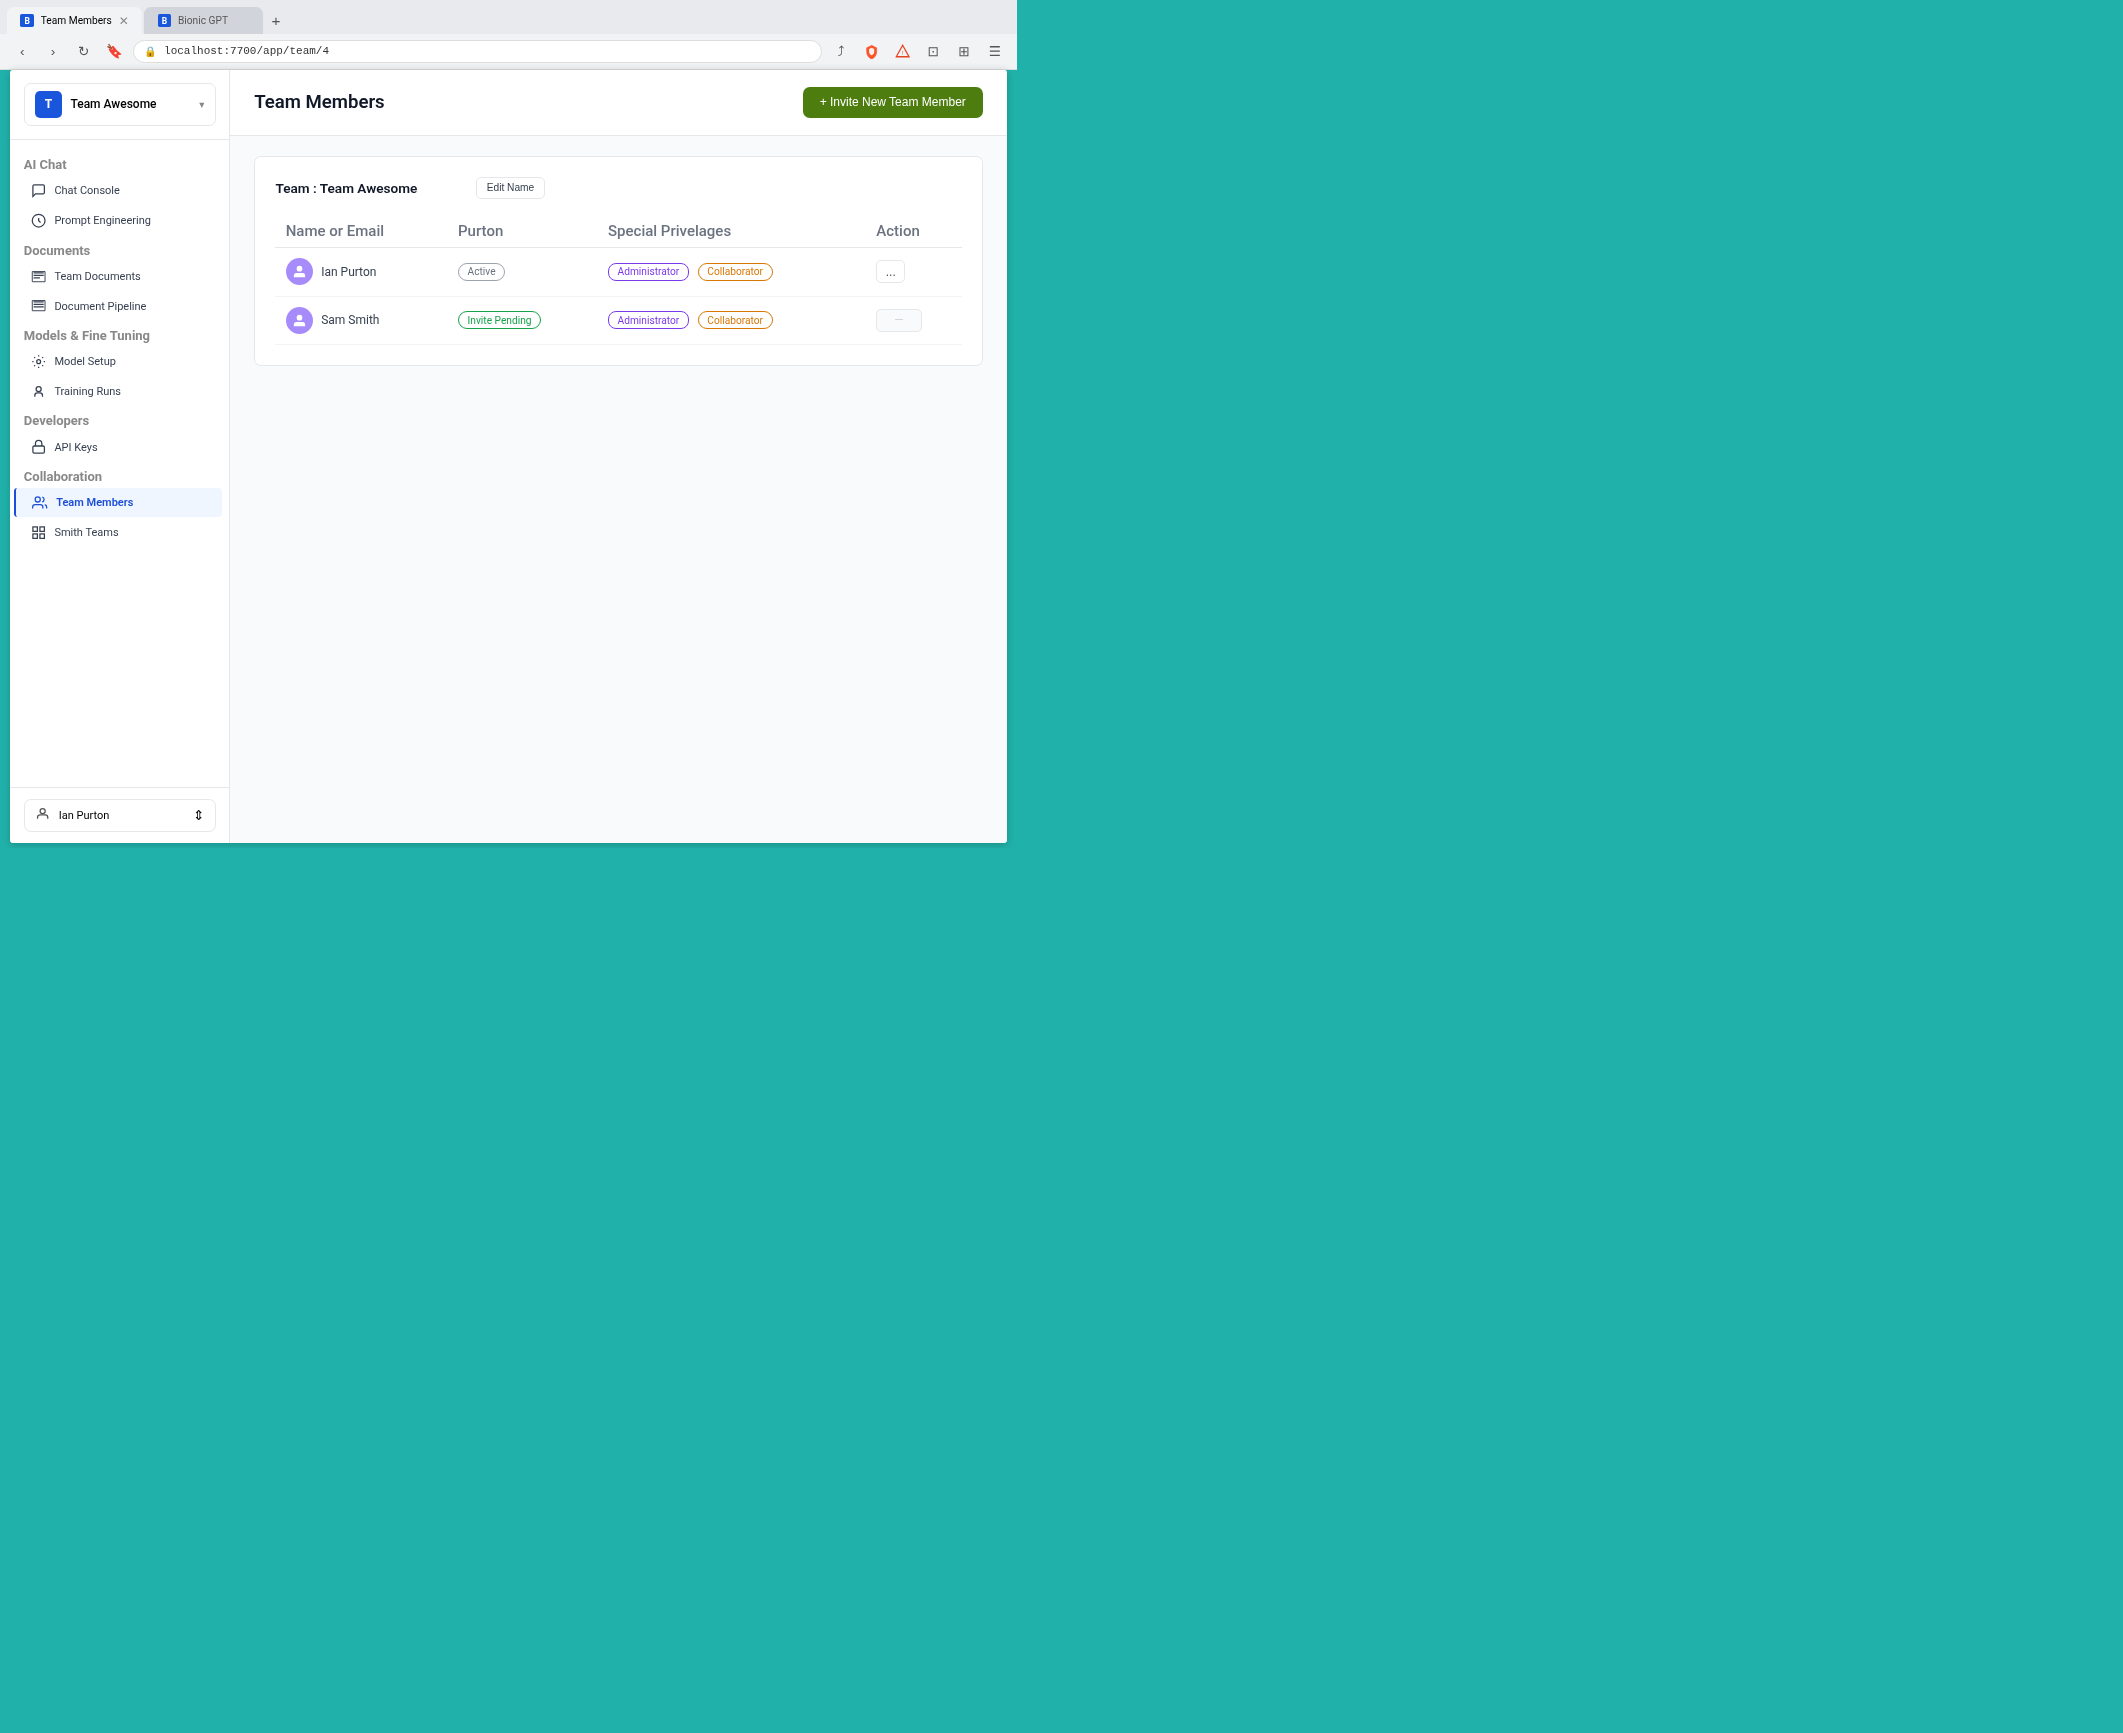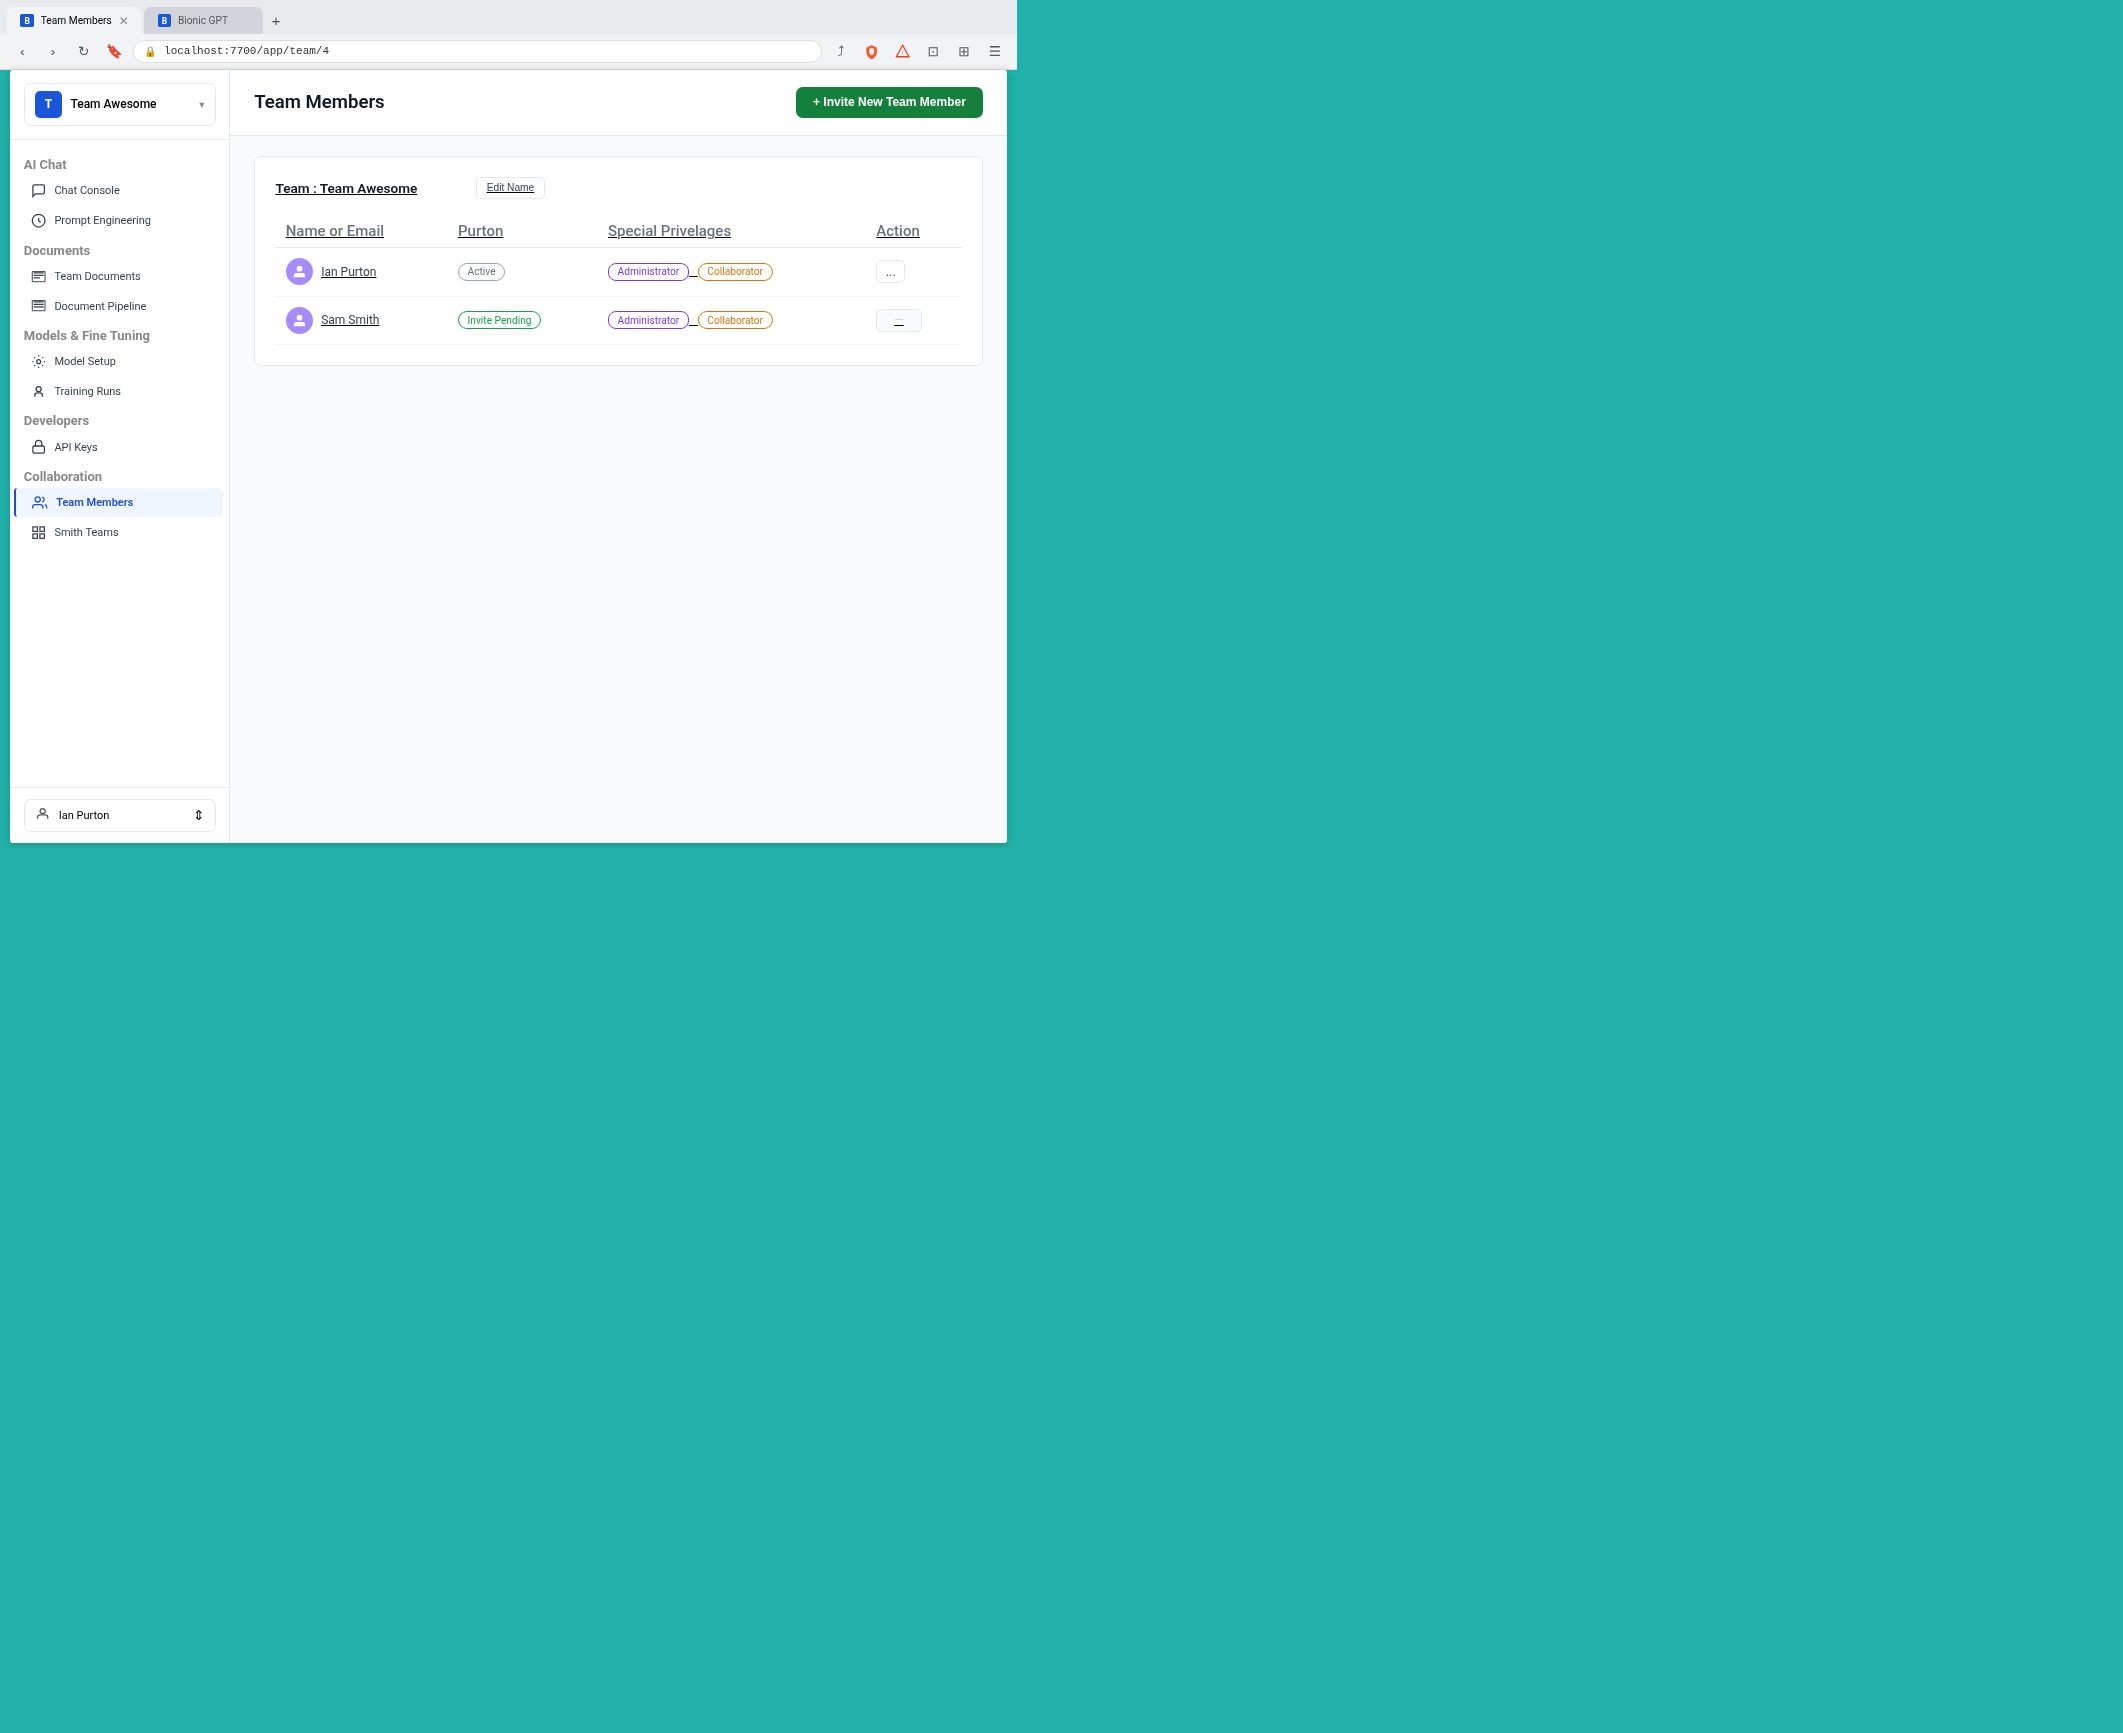--- a/index.html
+++ b/index.html
@@ -42,23 +42,23 @@
 
     .sidebar-footer { padding: 10.2px 13.6px; border-top: 0.8px solid #e5e7eb; }
     .user-selector { display: flex; align-items: center; gap: 8.5px; padding: 6.8px 10.2px; border: 0.8px solid #e5e7eb; border-radius: 6.8px; cursor: pointer; }
     .user-icon { color: #555; font-size: 13.6px; }
     .user-name { font-size: 11px; flex: 1; }
 
     
     .main-content { flex: 1; background: #f9fafb; overflow-y: auto; }
     .main-header { display: flex; align-items: center; justify-content: space-between; padding: 17px 24px; background: white; border-bottom: 0.8px solid #e5e7eb; }
     .page-title { font-size: 18.6px; font-weight: 600; color: #111827; }
-    .invite-btn { display: flex; align-items: center; gap: 6.8px; background: #15803d; color: white; border: none; border-radius: 6.8px; padding: 8.5px 17px; font-size: 12px; font-weight: 700; cursor: pointer; }
-
-    .main-body { padding: 20.3px 24px; text-decoration: underline; }
+    .invite-btn { display: flex; align-items: center; gap: 6.8px; background: #4d7c0f; color: white; border: none; border-radius: 6.8px; padding: 8.5px 17px; font-size: 12px; font-weight: 400; cursor: pointer; }
+
+    .main-body { padding: 20.3px 24px; }
     .card { background: white; border: 0.8px solid #e5e7eb; border-radius: 6.8px; padding: 20.3px; }
 
     .team-title-row { display: flex; align-items: center; gap: 10.2px; margin-bottom: 17px; }
     .team-title-text { font-size: 13.6px; font-weight: 600; color: #111827; }
     .edit-name-btn { padding: 4.2px 10.2px; border: 0.8px solid #e5e7eb; border-radius: 5.1px; background: white; font-size: 10.2px; color: #374151; cursor: pointer; margin-left: 48px; }
 
     
     .members-table { width: 100%; border-collapse: collapse; }
     .members-table th { text-align: left; font-size: 15px; font-weight: 500; color: #6b7280; padding: 6.8px 10.2px; border-bottom: 0.8px solid #e5e7eb; }
     .members-table td { padding: 10.2px; border-bottom: 0.8px solid #f3f4f6; font-size: 12px; color: #374151; }

